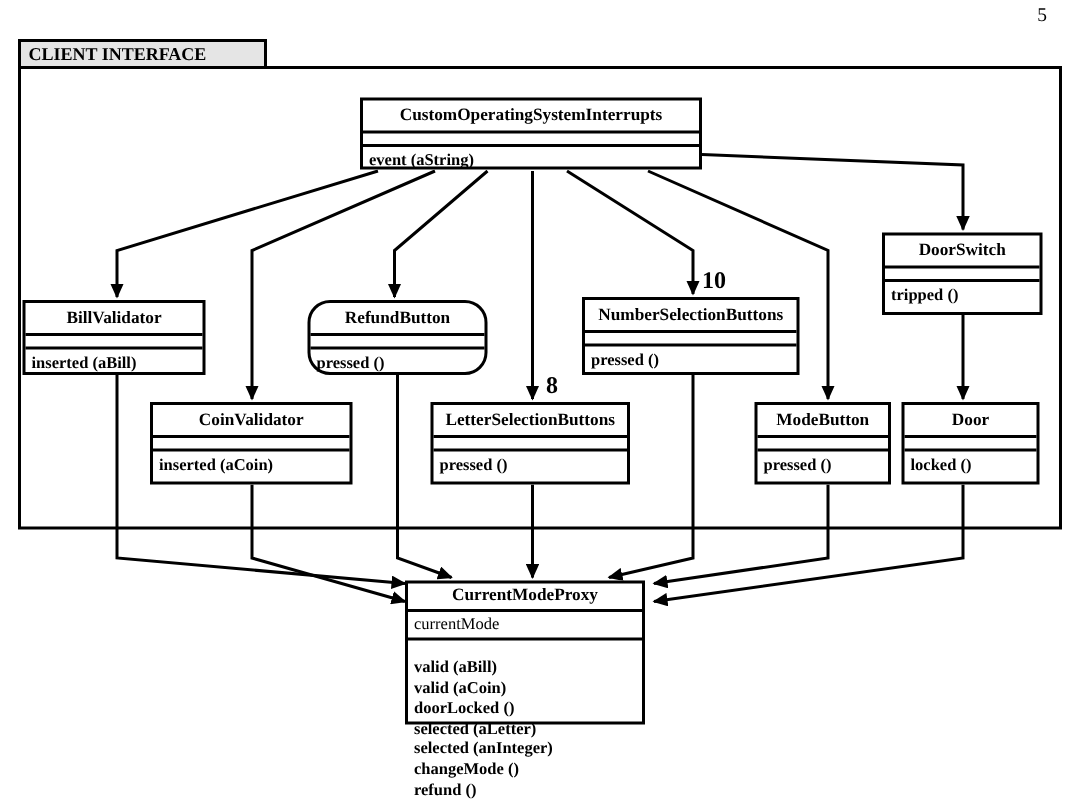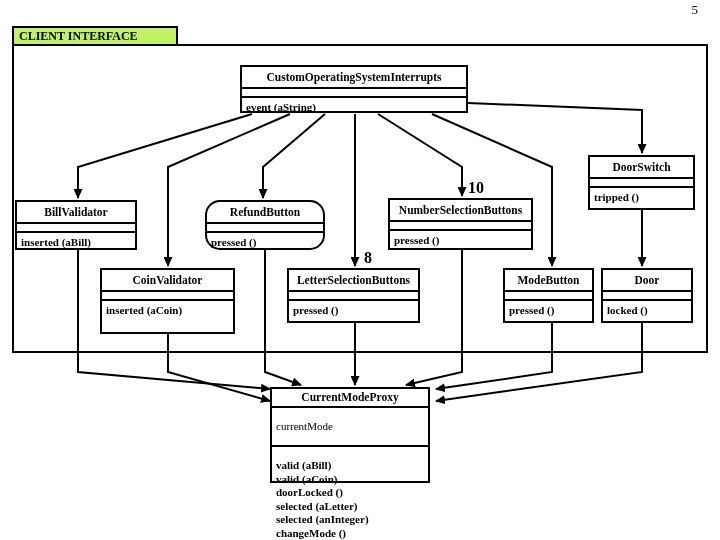--- a/index.html
+++ b/index.html
@@ -3,40 +3,40 @@
 <meta charset="utf-8">
 <style>
   html,body{margin:0;padding:0;background:#fff;}
   #slide{
     position:relative;width:720px;height:540px;background:#ffffff;
     font-family:"Liberation Serif",serif;color:#000;overflow:hidden;
   }
   #page-number{position:absolute;top:2px;right:22px;font-size:13px;}
   #pkg-tab{
     position:absolute;left:12px;top:26px;width:166px;height:20px;
-    background:#bef264;border:2px solid #000;box-sizing:border-box;
+    background:#e5e5e5;border:2px solid #000;box-sizing:border-box;
     font-weight:bold;font-size:12px;line-height:16px;padding-left:5px;z-index:3;
     white-space:nowrap;
   }
   #pkg-frame{
     position:absolute;left:12px;top:44px;width:696px;height:309px;
     border:2px solid #000;box-sizing:border-box;background:#fff;z-index:0;
   }
   #wires{position:absolute;left:0;top:0;width:720px;height:540px;z-index:1;}
   .uml-box{
     position:absolute;background:#fff;border:2px solid #000;
     box-sizing:border-box;z-index:2;
   }
   .uml-title{
     font-weight:bold;text-align:center;font-size:11.5px;line-height:15px;
     border-bottom:2px solid #000;padding:3px 1px 2px 1px;white-space:nowrap;overflow:hidden;
   }
   .uml-empty{height:7px;border-bottom:2px solid #000;}
   .uml-methods{font-size:11px;line-height:13px;padding:3px 4px 1px 4px;white-space:nowrap;font-weight:bold;}
-  .uml-attr{font-size:11px;line-height:13px;padding:12px 4px;border-bottom:2px solid #000;white-space:nowrap;}
+  .uml-attr{font-size:11px;line-height:13px;padding:2px 4px;border-bottom:2px solid #000;white-space:nowrap;}
   .uml-methods div{white-space:nowrap;}
   .mult-label{position:absolute;font-weight:bold;font-size:16px;z-index:2;}
 </style>
 </head>
 <body>
 
 <div id="slide">
 
   <div id="page-number">5</div>
 
@@ -104,21 +104,21 @@
   </div>
 
   <div class="uml-box" style="left:388px;top:198px;width:145px;height:52px;">
     <div class="uml-title">NumberSelectionButtons</div>
     <div class="uml-empty"></div>
     <div class="uml-methods">
       <div>pressed ()</div>
     </div>
   </div>
 
-  <div class="uml-box" style="left:100px;top:268px;width:135px;height:66px;">
+  <div class="uml-box" style="left:100px;top:268px;width:135px;height:55px;">
     <div class="uml-title">CoinValidator</div>
     <div class="uml-empty"></div>
     <div class="uml-methods">
       <div>inserted (aCoin)</div>
     </div>
   </div>
 
   <div class="uml-box" style="left:287px;top:268px;width:133px;height:55px;">
     <div class="uml-title">LetterSelectionButtons</div>
     <div class="uml-empty"></div>

